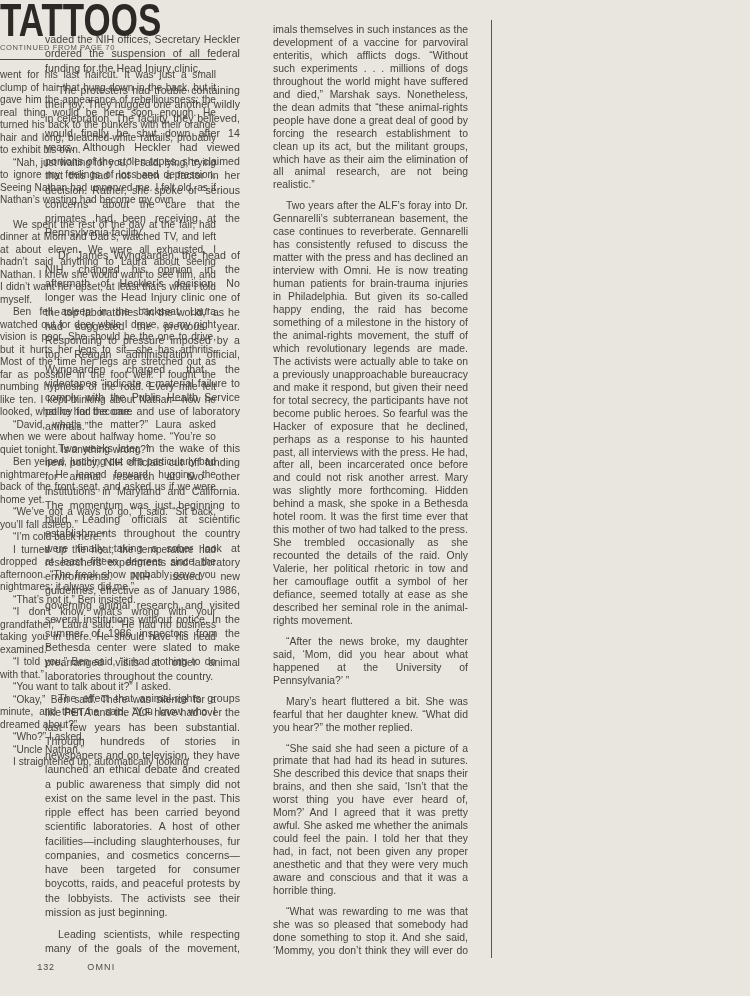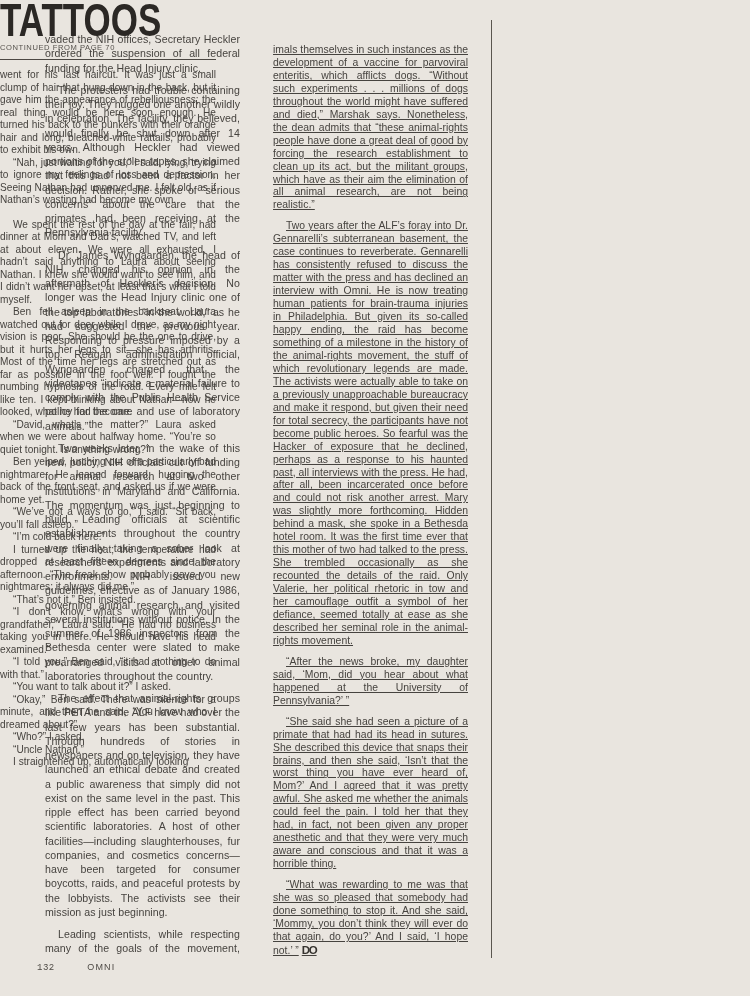--- a/index.html
+++ b/index.html
@@ -20,22 +20,22 @@
     overflow: hidden;
   }
   .col p { margin: 8px; text-indent: 13px; }
   .col p.flush { text-indent: 0; }
 
   .col-1 {
     left: 37px; top: 24px; width: 211px; height: 934px;
     font-size: 10.6px; line-height: 14.25px; letter-spacing: 0.05px;
   }
   .col-2 {
-    left: 265px; top: 36px; width: 211px; height: 940px;
-    font-size: 10.4px; line-height: 12.95px; letter-spacing: 0.02px; text-decoration: underline;
+    left: 265px; top: 16px; width: 211px; height: 940px;
+    font-size: 10.4px; line-height: 12.95px; letter-spacing: 0.02px;
   }
   .col-3 {
     left: 500px; top: 16px; width: 216px; height: 950px;
     overflow: hidden;
   }
   .col-3 .body {
     text-align: justify;
     font-size: 10.1px; line-height: 12.5px; letter-spacing: 0.02px;
   }
   .col-3 .body p { margin: 0; text-indent: 13px; }
@@ -103,20 +103,21 @@
       <p>Dr. James Wyngaarden, the head of NIH, changed his opinion in the aftermath of Heckler’s decision. No longer was the Head Injury clinic one of the top laboratories “in the world,” as he had suggested the previous year. Responding to pressure imposed by a top Reagan administration official, Wyngaarden charged that the videotapes “indicate a material failure to comply with the Public Health Service policy for the care and use of laboratory animals.”</p>
       <p>Two weeks later, in the wake of this new policy, NIH officials cut off funding for animal research at two other institutions in Maryland and California. The momentum was just beginning to build. Leading officials at scientific establishments throughout the country were finally taking a sober look at researchers’ experiments and laboratory environments. NIH issued new guidelines, effective as of January 1986, governing animal research and visited several institutions without notice. In the summer of 1986 inspectors from the Bethesda center were slated to make prearranged visits at other animal laboratories throughout the country.</p>
       <p>The effect that animal-rights groups like PETA and the ALF have had over the last few years has been substantial. Through hundreds of stories in newspapers and on television, they have launched an ethical debate and created a public awareness that simply did not exist on the same level in the past. This ripple effect has been carried beyond scientific laboratories. A host of other facilities—including slaughterhouses, fur companies, and cosmetics concerns—have been targeted for consumer boycotts, raids, and peaceful protests by the lobbyists. The activists see their mission as just beginning.</p>
       <p>Leading scientists, while respecting many of the goals of the movement, point out that the animal cause can be taken to dangerous extremes. They charge that many of the leaders of animal organizations are fanatics whose fight to ban all animal experimentation will ultimately impede medical research on humans. Without the existence, for example, of laboratory chimpanzees, scientists would be unable to carry out their research on hepatitis and AIDS, since only these primates, in addition to humans, appear to be able to contract these diseases. Dean Marshak insists that his school’s animal subjects have been used not only to further our understanding of human diseases but also to help the an-</p>
     </div>
 
   <div class="col col-2">
       <p class="flush">imals themselves in such instances as the development of a vaccine for parvoviral enteritis, which afflicts dogs. “Without such experiments . . . millions of dogs throughout the world might have suffered and died,” Marshak says. Nonetheless, the dean admits that “these animal-rights people have done a great deal of good by forcing the research establishment to clean up its act, but the militant groups, which have as their aim the elimination of all animal research, are not being realistic.”</p>
       <p>Two years after the ALF’s foray into Dr. Gennarelli’s subterranean basement, the case continues to reverberate. Gennarelli has consistently refused to discuss the matter with the press and has declined an interview with Omni. He is now treating human patients for brain-trauma injuries in Philadelphia. But given its so-called happy ending, the raid has become something of a milestone in the history of the animal-rights movement, the stuff of which revolutionary legends are made. The activists were actually able to take on a previously unapproachable bureaucracy and make it respond, but given their need for total secrecy, the participants have not become public heroes. So fearful was the Hacker of exposure that he declined, perhaps as a response to his haunted past, all interviews with the press. He had, after all, been incarcerated once before and could not risk another arrest. Mary was slightly more forthcoming. Hidden behind a mask, she spoke in a Bethesda hotel room. It was the first time ever that this mother of two had talked to the press. She trembled occasionally as she recounted the details of the raid. Only Valerie, her political rhetoric in tow and her camouflage outfit a symbol of her defiance, seemed totally at ease as she described her seminal role in the animal-rights movement.</p>
       <p>“After the news broke, my daughter said, ‘Mom, did you hear about what happened at the University of Pennsylvania?’ ”</p>
+      <p>Mary’s heart fluttered a bit. She was fearful that her daughter knew. “What did you hear?” the mother replied.</p>
       <p>“She said she had seen a picture of a primate that had had its head in sutures. She described this device that snaps their brains, and then she said, ‘Isn’t that the worst thing you have ever heard of, Mom?’ And I agreed that it was pretty awful. She asked me whether the animals could feel the pain. I told her that they had, in fact, not been given any proper anesthetic and that they were very much aware and conscious and that it was a horrible thing.</p>
       <p>“What was rewarding to me was that she was so pleased that somebody had done something to stop it. And she said, ‘Mommy, you don’t think they will ever do that again, do you?’ And I said, ‘I hope not.’ ”<span class="endmark">DO</span></p>
     </div>
 
   <div class="v-rule"></div>
 
   <div class="col-3">
     <div class="tattoos-header">
       <div class="tattoos-title">TATTOOS</div>
       <div class="continued">CONTINUED FROM PAGE 70</div>

